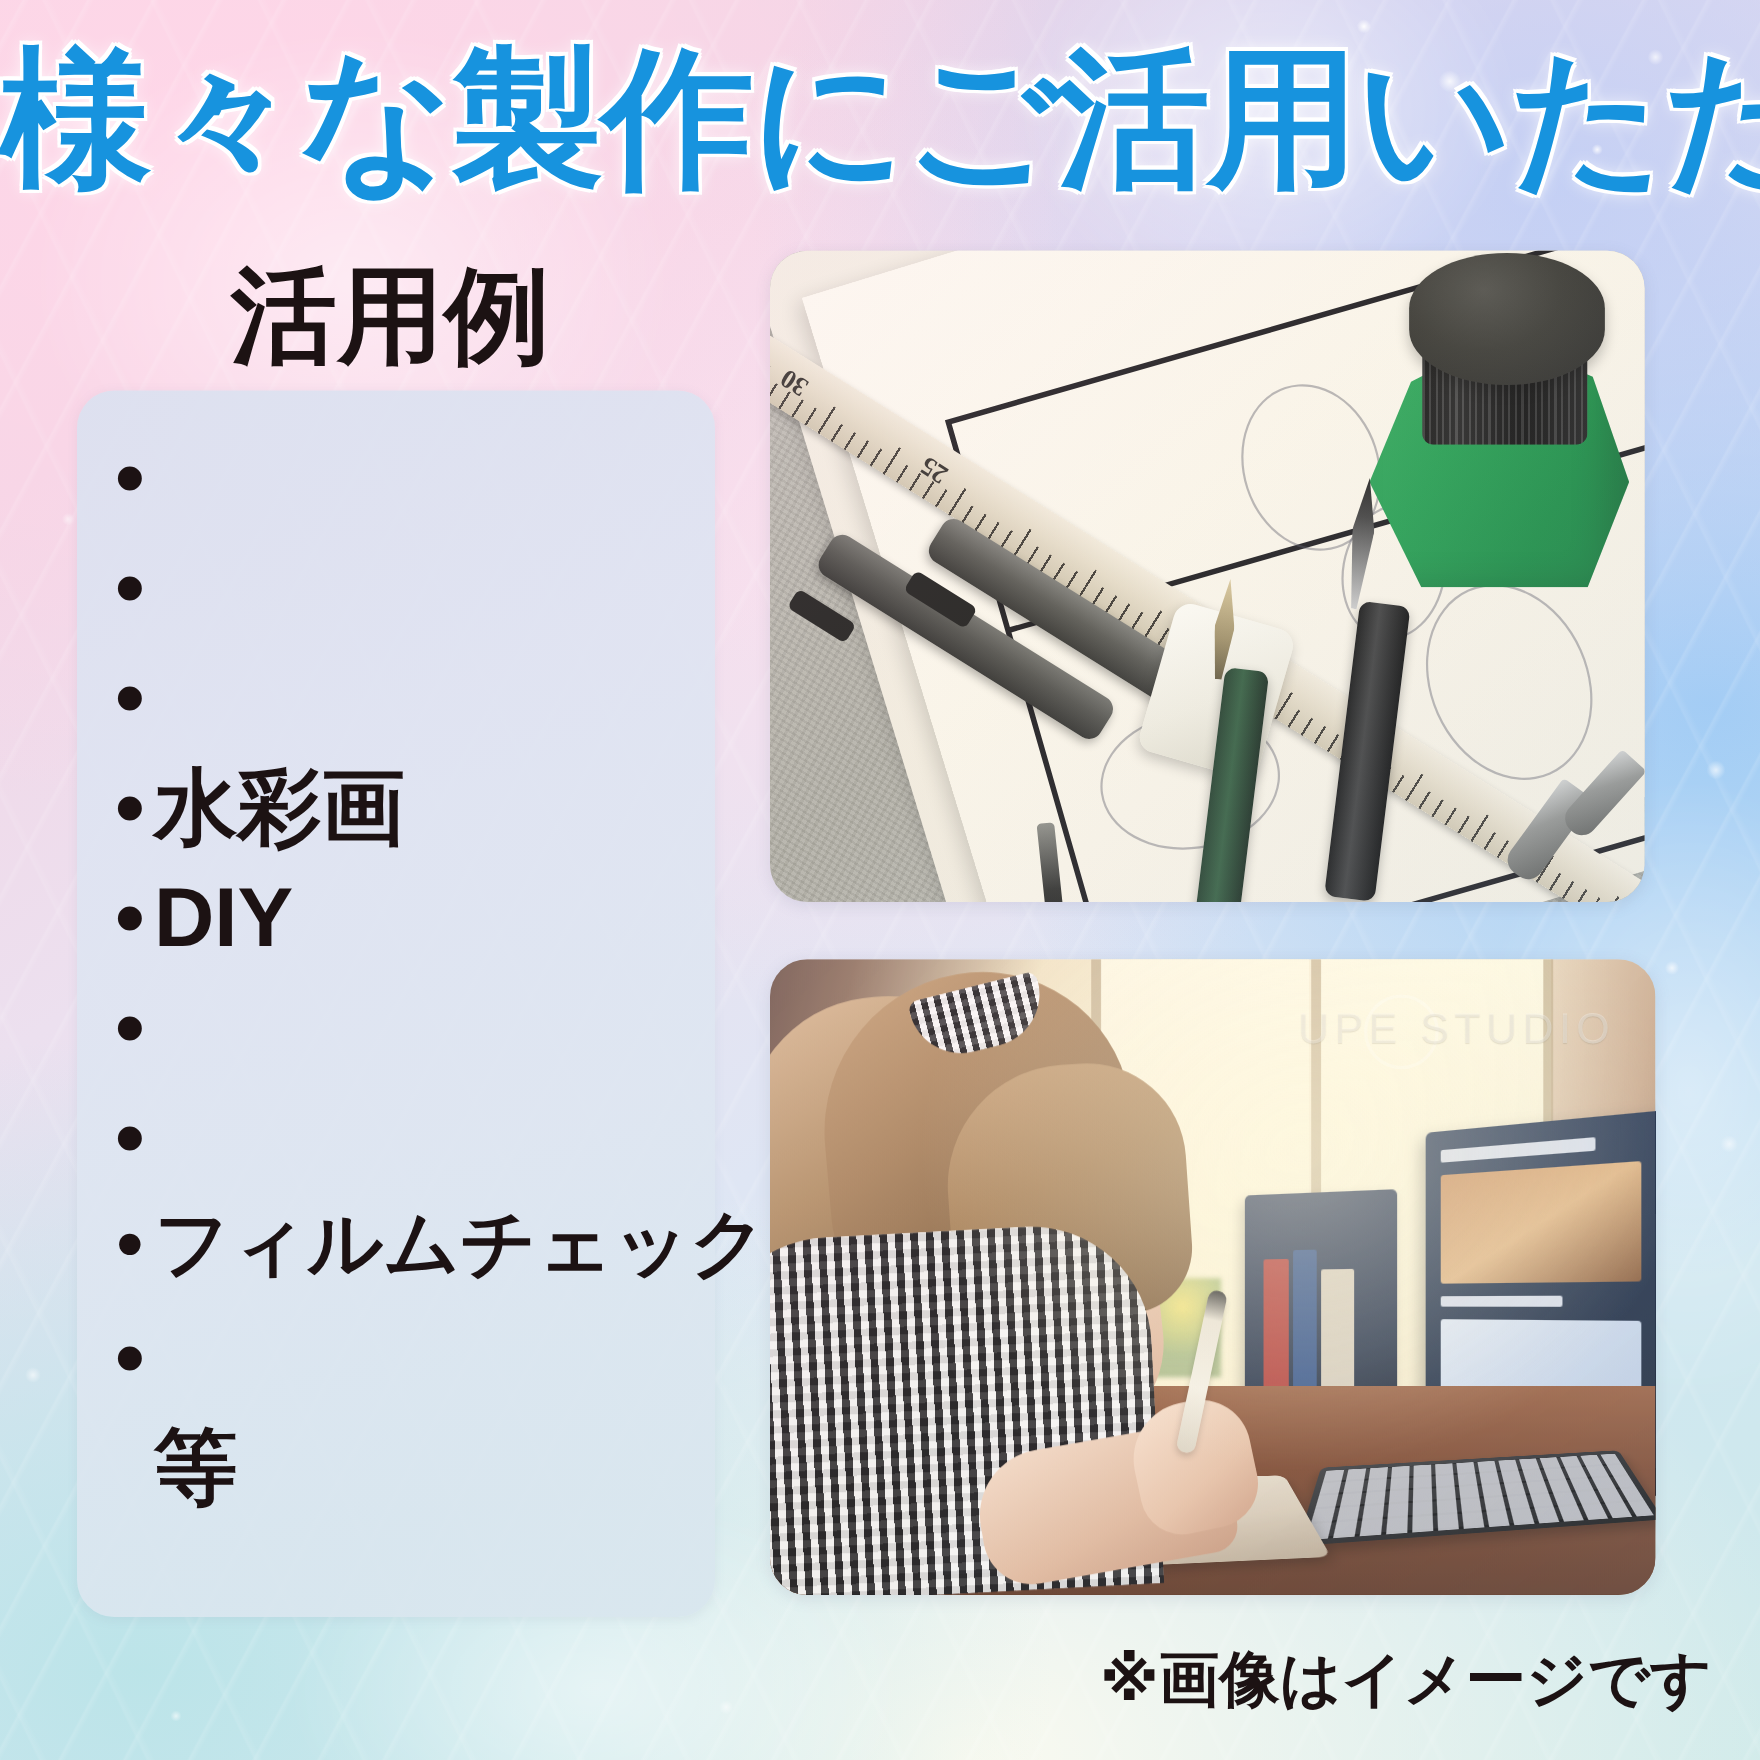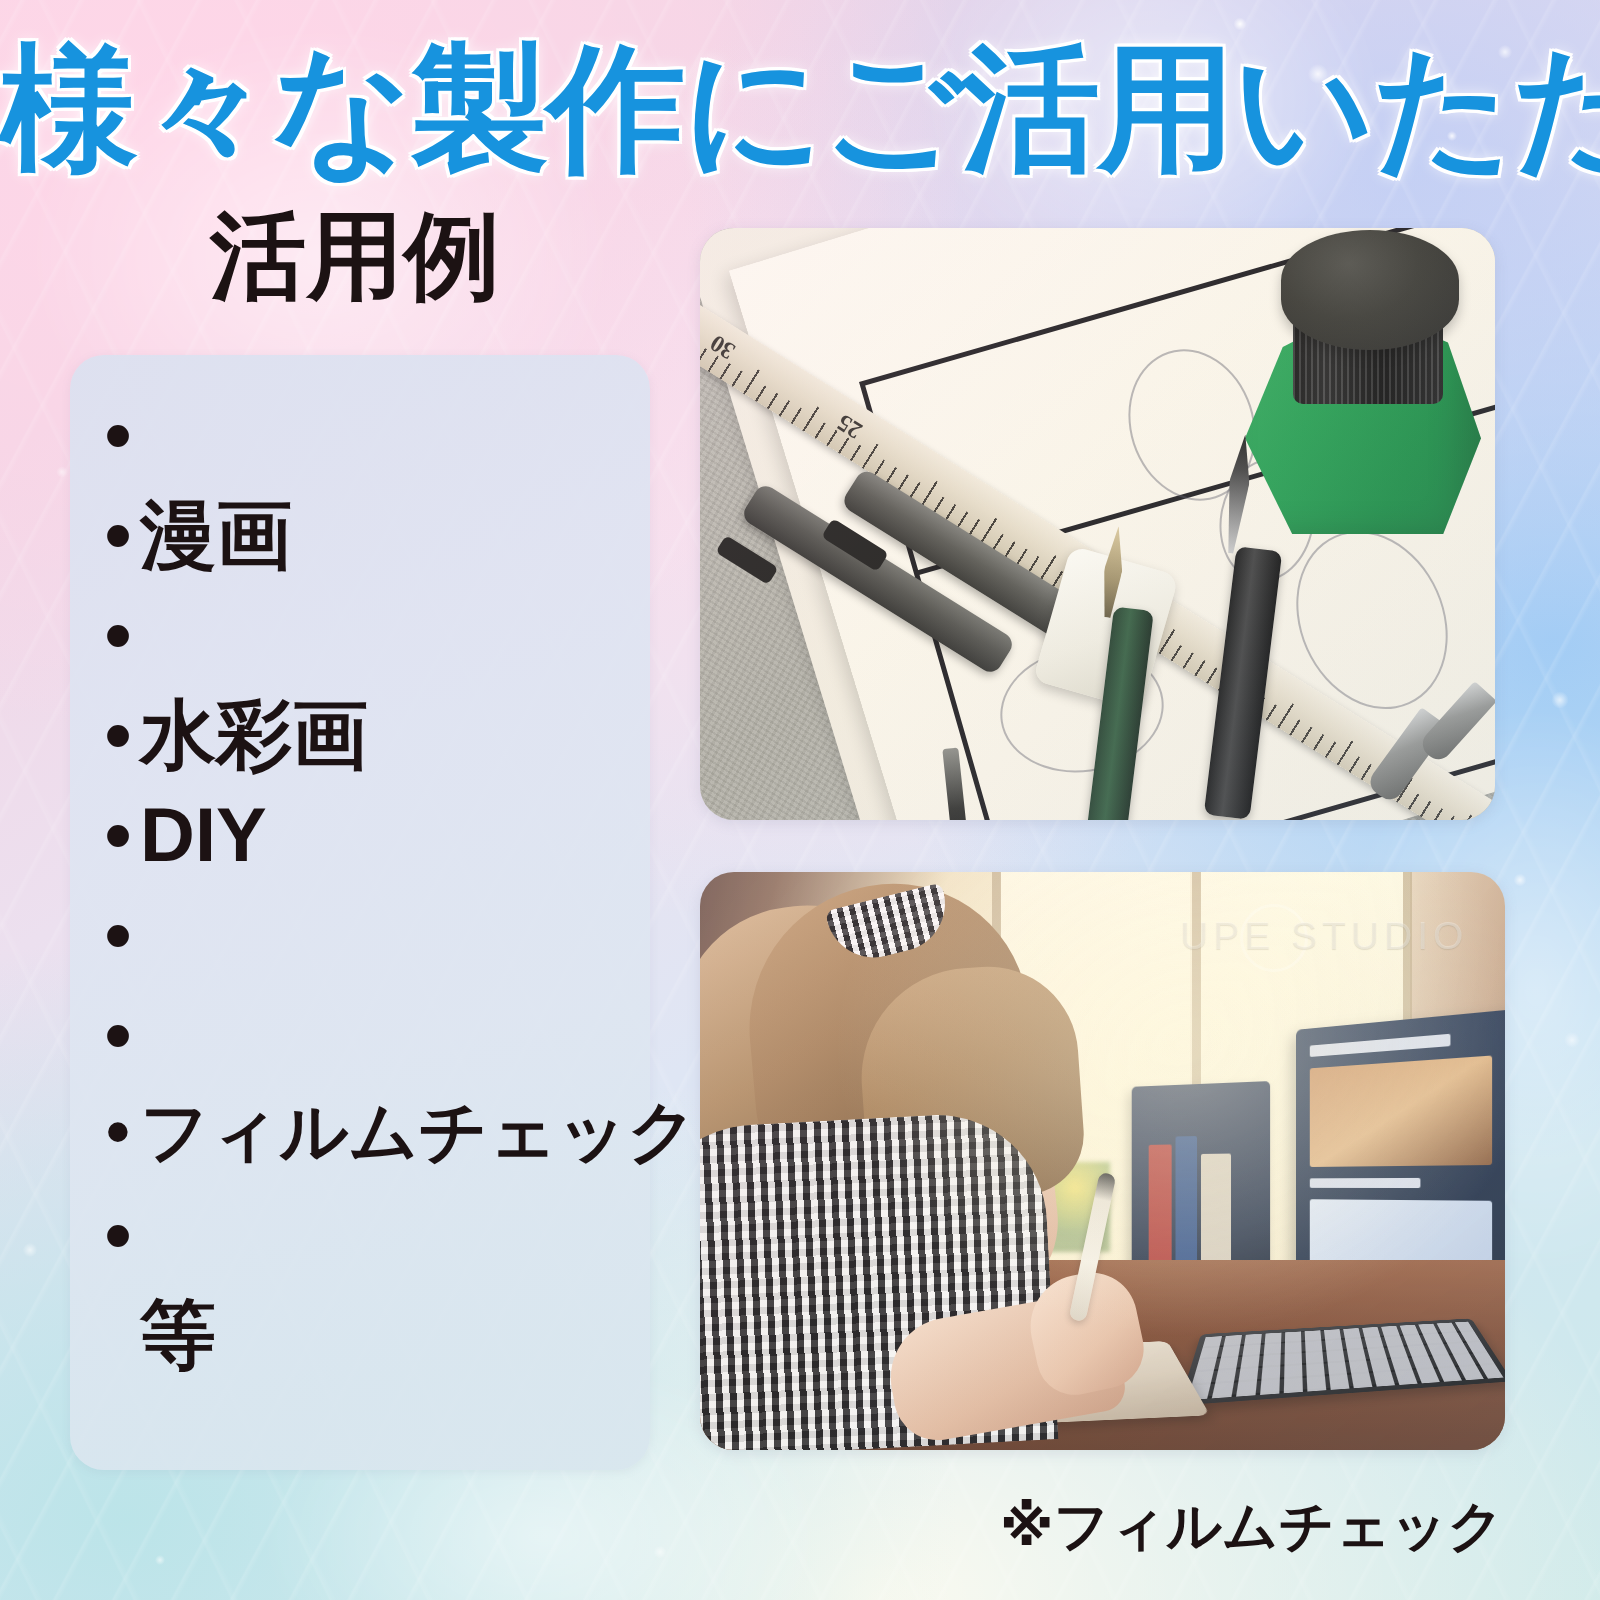--- a/index.html
+++ b/index.html
@@ -94,21 +94,21 @@
        0  3px 0 #ffffff,   0 -3px 0 #ffffff,
        3px  3px 0 #ffffff, -3px  3px 0 #ffffff,
        3px -3px 0 #ffffff, -3px -3px 0 #ffffff,
        0 0 16px rgba(255,255,255,0.9);
   }
 
   
   .subheading {
     position: absolute;
     left: 210px;
-    top: 208px;
+    top: 240px;
     font-size: 96px;
     line-height: 1;
     font-weight: 700;
     color: #1c1213;
     letter-spacing: 1px;
   }
 
   
   .list-panel {
     position: absolute;
@@ -633,21 +633,20 @@
 
   <div class="list-panel">
     <div class="list-inner">
 
       <div class="list-row">
         <span class="bullet">•</span>
       </div>
 
       <div class="list-row">
         <span class="bullet">•</span>
-        <span class="label">漫画</span>
       </div>
 
       <div class="list-row">
         <span class="bullet">•</span>
       </div>
 
       <div class="list-row">
         <span class="bullet">•</span>
         <span class="label">水彩画</span>
       </div>
@@ -781,15 +780,15 @@
         <div class="arm"></div>
         <div class="hand"></div>
         <div class="stylus"></div>
       </div>
 
       <div class="photo-haze"></div>
       <div class="photo-warm-tint"></div>
     </div>
   </div>
 
-  <div class="disclaimer">※フィルムチェック</div>
+  <div class="disclaimer">※画像はイメージです</div>
 
 </div>
 
 </body></html>

